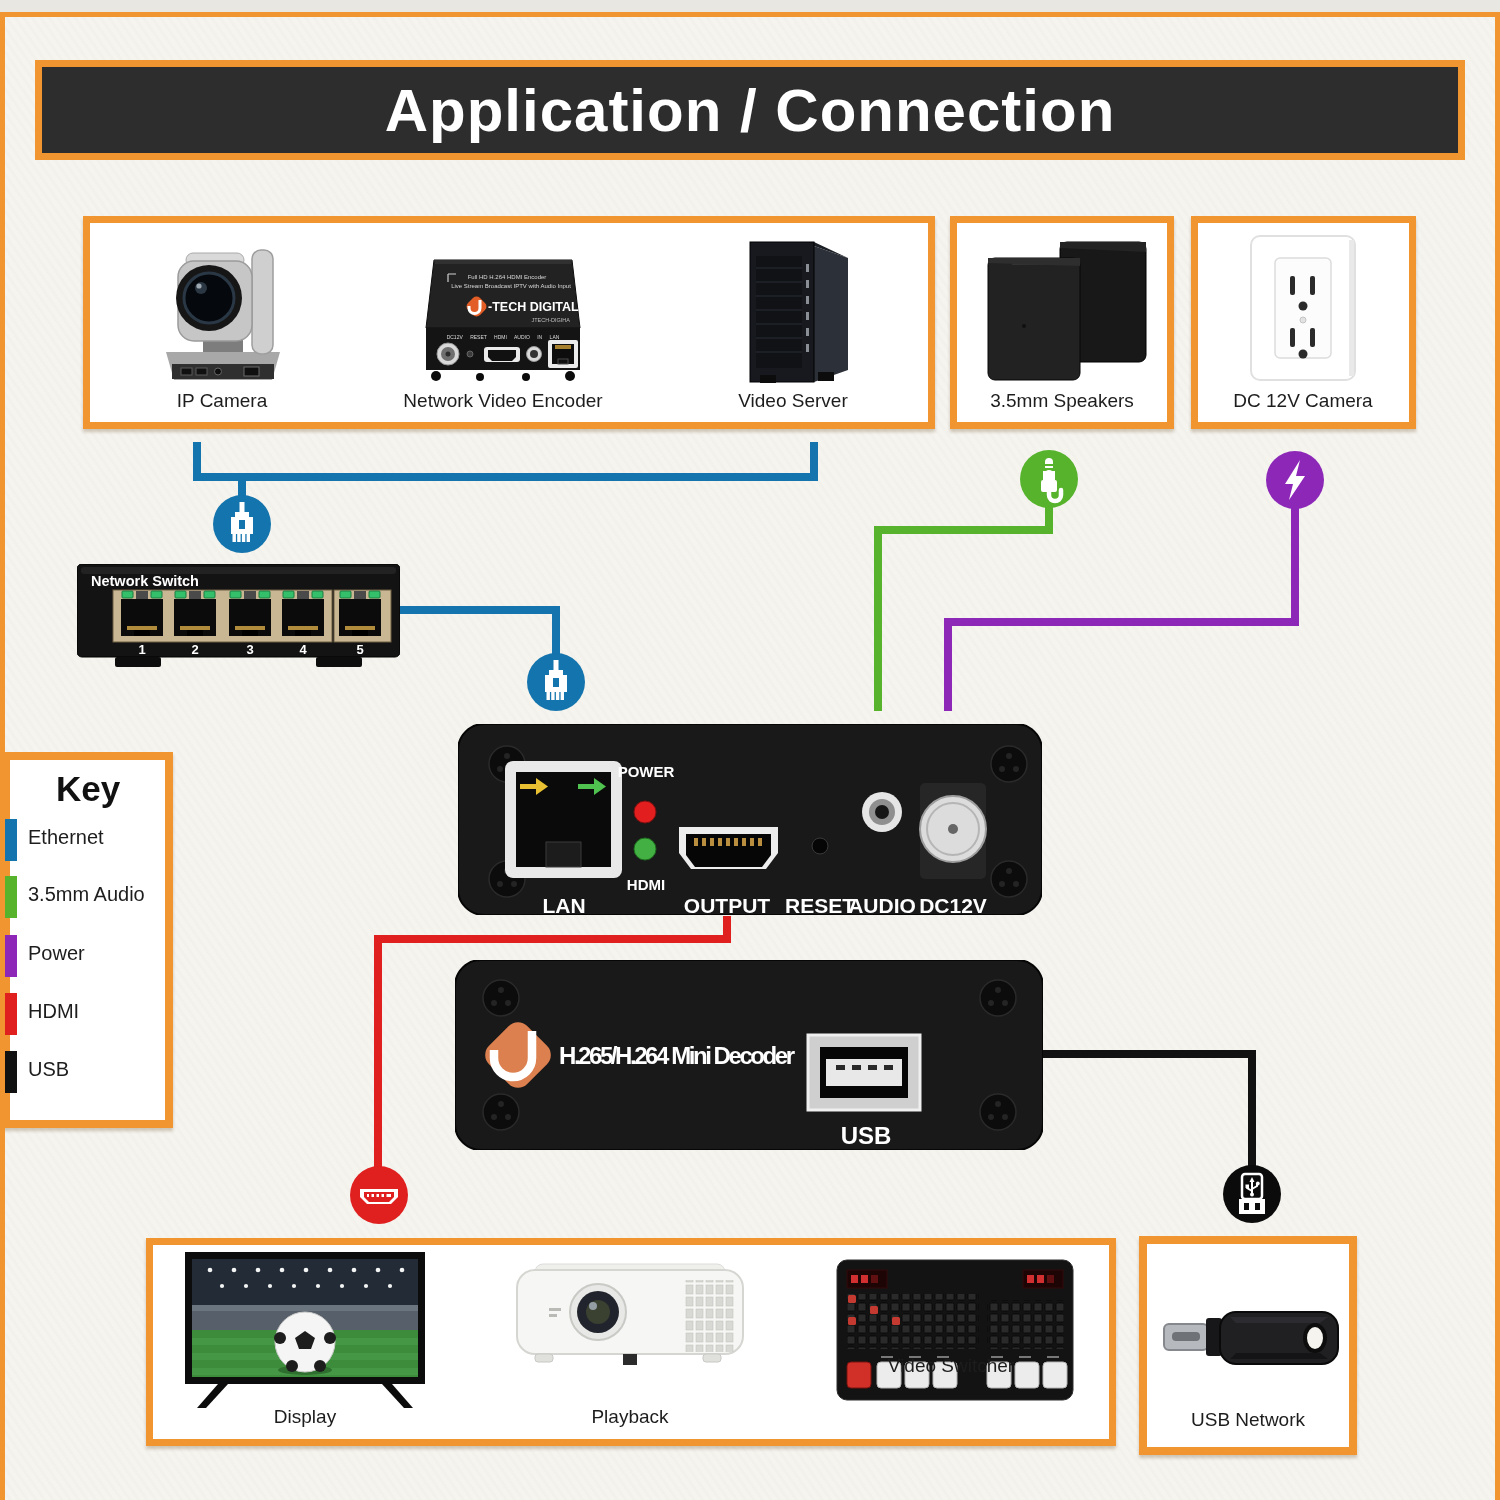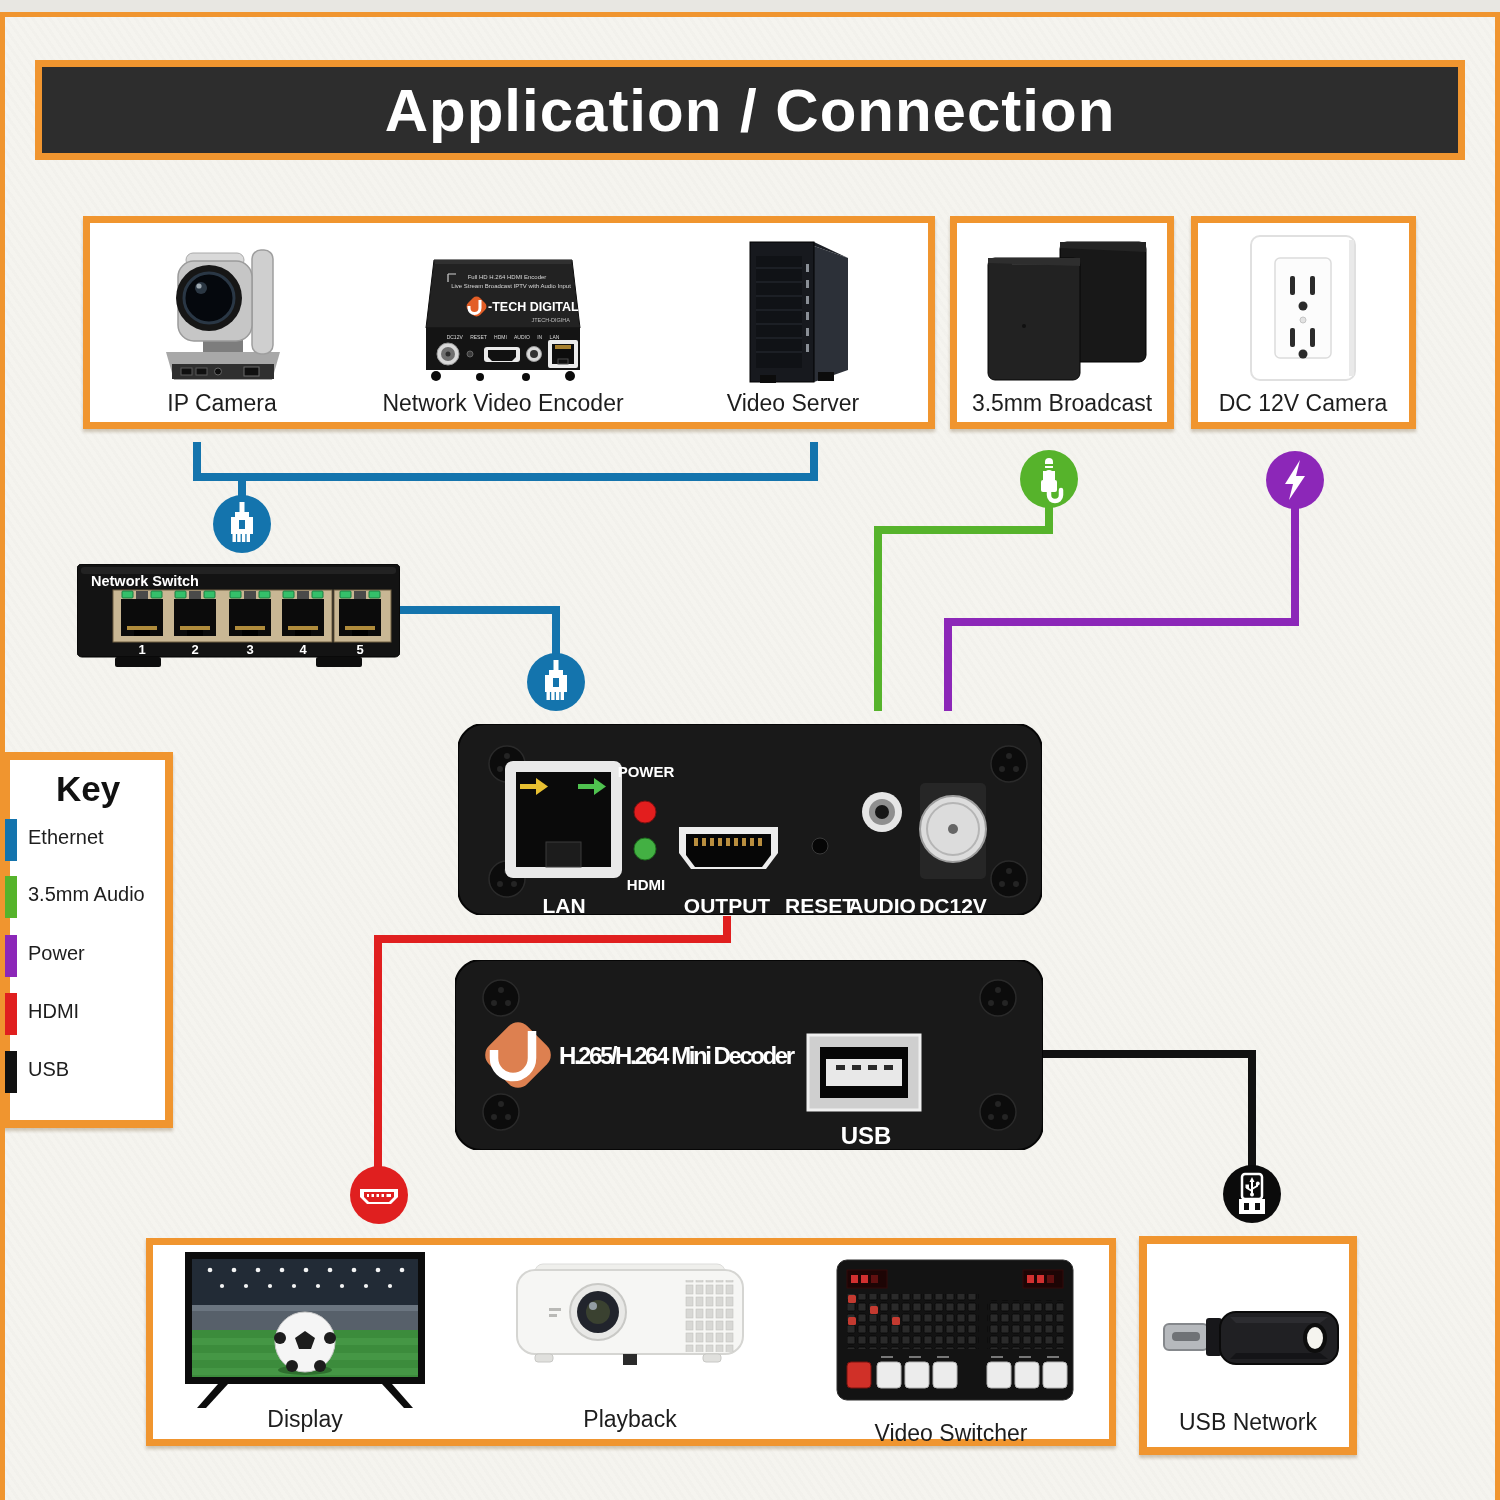--- a/index.html
+++ b/index.html
@@ -6,21 +6,21 @@
   #canvas{position:relative;width:1500px;height:1500px;margin:12px auto;background:#f5f4ef;
     background-image:repeating-linear-gradient(55deg,rgba(0,0,0,.012) 0 3px,transparent 3px 7px);
     overflow:hidden;}
   .abs{position:absolute;}
   .page-frame{left:0;top:0;width:1500px;height:1500px;border:5px solid #F0952F;box-sizing:border-box;pointer-events:none;z-index:50;}
   .title-bar{left:35px;top:48px;width:1430px;height:100px;background:#2d2d2d;border:7px solid #F0952F;
     box-sizing:border-box;display:flex;align-items:center;justify-content:center;z-index:5;}
   .title-bar span{color:#fff;font-size:60px;font-weight:bold;letter-spacing:1px;}
   .obox{background:#fff;border:7px solid #F0952F;box-sizing:border-box;box-shadow:0 3px 3px rgba(90,60,10,.25);z-index:2;}
   .obox8{border-width:8px;}
-  .dev-label{color:#1d1d1d;font-size:23px;white-space:nowrap;transform:translateX(-50%);z-index:6;}
+  .dev-label{color:#1d1d1d;font-size:19px;white-space:nowrap;transform:translateX(-50%);z-index:6;}
   .line{z-index:3;}
   .l-blue{background:#1474AD;} .l-green{background:#56B32B;} .l-purple{background:#8C27B8;}
   .l-red{background:#E01F1F;} .l-black{background:#111111;}
   .icon-circle{width:58px;height:58px;border-radius:50%;z-index:4;display:flex;align-items:center;justify-content:center;}
   .c-blue{background:#1474AD;} .c-green{background:#56B32B;} .c-purple{background:#8C27B8;}
   .c-red{background:#E01F1F;} .c-black{background:#0b0b0b;}
   .key-title{font-size:35px;font-weight:bold;color:#111;transform:translateX(-50%);z-index:6;}
   .key-label{font-size:20px;color:#1d1d1d;z-index:6;white-space:nowrap;}
   .key-swatch{width:17px;height:42px;z-index:7;}
   svg{display:block;}
@@ -219,21 +219,21 @@
     <circle cx="60" cy="74" r="4.5" fill="#2b2b2b"></circle>
     <circle cx="60" cy="88" r="3" fill="#e2e2e2" stroke="#c4c4c4"></circle>
     <rect x="47" y="96" width="5" height="19" rx="2" fill="#2b2b2b"></rect>
     <rect x="67" y="96" width="5" height="19" rx="2" fill="#2b2b2b"></rect>
     <circle cx="60" cy="122" r="4.5" fill="#2b2b2b"></circle>
   </svg>
 
   <div class="abs dev-label" style="left:222px;top:378px;">IP Camera</div>
   <div class="abs dev-label" style="left:503px;top:378px;">Network Video Encoder</div>
   <div class="abs dev-label" style="left:793px;top:378px;">Video Server</div>
-  <div class="abs dev-label" style="left:1062px;top:378px;">3.5mm Broadcast</div>
+  <div class="abs dev-label" style="left:1062px;top:378px;">3.5mm Speakers</div>
   <div class="abs dev-label" style="left:1303px;top:378px;">DC 12V Camera</div>
 
   <svg class="abs devsvg" style="left:77px;top:552px;" width="323" height="103" viewBox="0 0 323 103">
     <rect x="0" y="0" width="323" height="93" rx="5" fill="#131313" stroke="#000"></rect>
     <rect x="4" y="3" width="315" height="7" rx="3" fill="#222"></rect>
     <text x="14" y="22" font-size="14.5" font-weight="bold" fill="#fff">Network Switch</text>
     <rect x="36" y="26" width="219" height="52" fill="#c9b794" stroke="#6f5f42"></rect>
     <rect x="257" y="26" width="57" height="52" fill="#c9b794" stroke="#6f5f42"></rect>
     <g>
 
@@ -513,16 +513,16 @@
     <rect x="14" y="40" width="28" height="9" rx="4" fill="#6f7276"></rect>
     <rect x="48" y="26" width="16" height="38" rx="3" fill="#17171a"></rect>
     <rect x="62" y="20" width="118" height="52" rx="16" fill="#202023" stroke="#0a0a0a" stroke-width="2"></rect>
     <path d="M72,25 L170,25 L162,31 L78,31 Z" fill="#2c2c30"></path>
     <path d="M72,67 L170,67 L162,61 L78,61 Z" fill="#141417"></path>
     <ellipse cx="157" cy="46" rx="10" ry="13" fill="#f5f4ef" stroke="#0d0d0d" stroke-width="4"></ellipse>
   </svg>
 
   <div class="abs dev-label" style="left:305px;top:1394px;">Display</div>
   <div class="abs dev-label" style="left:630px;top:1394px;">Playback</div>
-  <div class="abs dev-label" style="left:951px;top:1408px;">Video Switcher</div>
+  <div class="abs dev-label" style="left:951px;top:1343px;">Video Switcher</div>
   <div class="abs dev-label" style="left:1248px;top:1397px;">USB Network</div>
 
 </div>
 
 </body></html>

